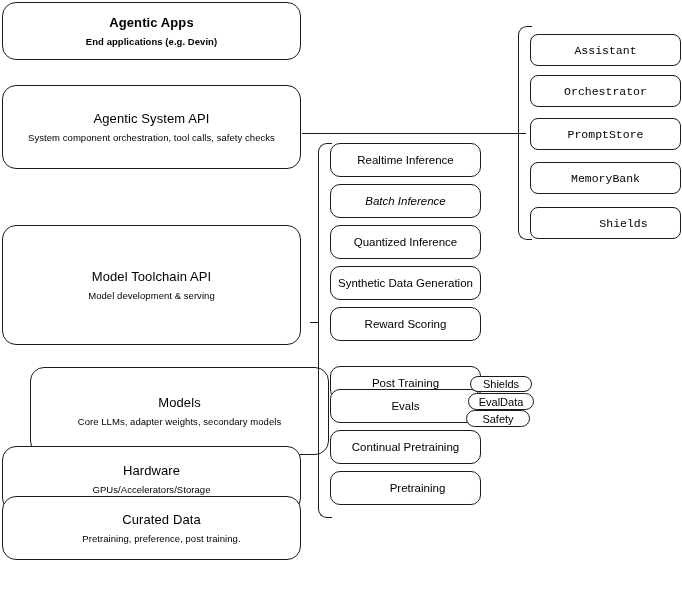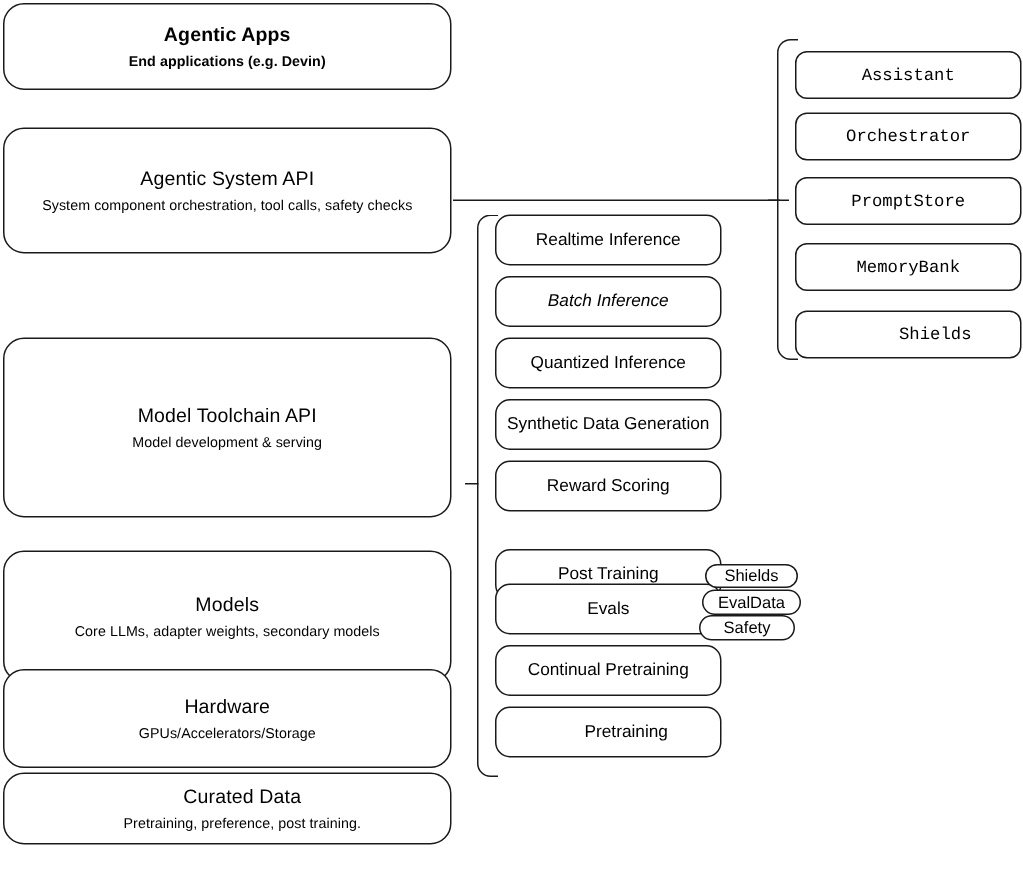--- a/index.html
+++ b/index.html
@@ -124,31 +124,31 @@
   <div class="node layer" style="top:85px; height:84px;">
     <div class="title">Agentic System API</div>
     <div class="sub">System component orchestration, tool calls, safety checks</div>
   </div>
 
   <div class="node layer" style="top:225px; height:120px;">
     <div class="title">Model Toolchain API</div>
     <div class="sub">Model development &amp; serving</div>
   </div>
 
-  <div class="node layer" style="top:367px; height:88px;">
+  <div class="node layer" style="top:367px; height:88px;margin-left:28px;">
     <div class="title">Models</div>
     <div class="sub">Core LLMs, adapter weights, secondary models</div>
   </div>
 
   <div class="node layer" style="top:446px; height:66px;">
     <div class="title">Hardware</div>
     <div class="sub">GPUs/Accelerators/Storage</div>
   </div>
 
-  <div class="node layer" style="top:515px; height:48px;padding-left:20px;">
+  <div class="node layer" style="top:496px; height:64px;padding-left:20px;">
     <div class="title">Curated Data</div>
     <div class="sub">Pretraining, preference, post training.</div>
   </div>
 
   <div class="hline" style="left:302px; top:133px; width:224px;"></div>
 
   <div class="bracket" style="left:518px; top:26px; width:14px; height:214px;"></div>
   <div class="bracket-stub" style="left:512px; top:133px; width:8px;"></div>
 
   <div class="bracket" style="left:318px; top:143px; width:14px; height:375px;"></div>

